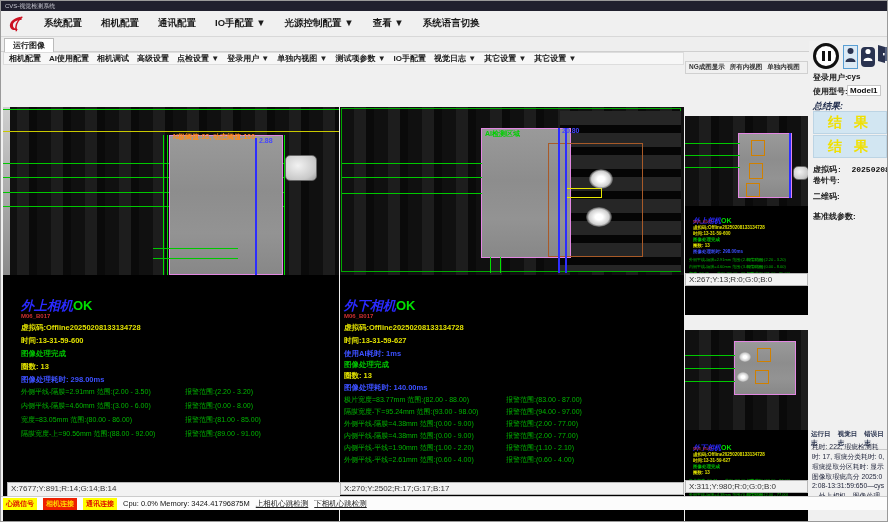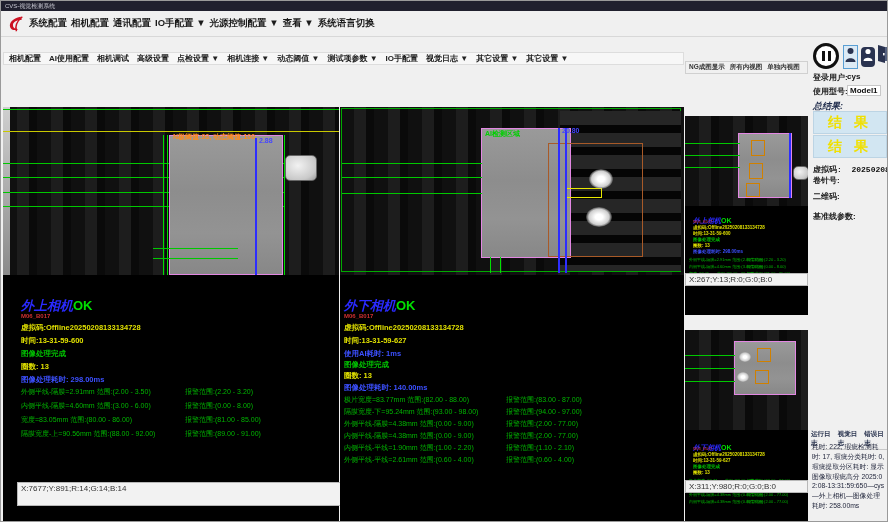--- a/index.html
+++ b/index.html
@@ -1,21 +1,21 @@
 <!DOCTYPE html>
 <html><head>
 <meta charset="utf-8">
 <style>
   html,body{margin:0;padding:0;background:#dcdcdc;font-family:"Liberation Sans",sans-serif;}
   .app{position:relative;width:888px;height:522px;background:#f0f0f0;overflow:hidden;border:1px solid #9a9a9a;box-sizing:border-box;}
   .abs{position:absolute;}
   .nw{white-space:nowrap;}
   
   .titlebar{left:0;top:0;width:888px;height:10px;background:#20202e;color:#c8c8d2;font-size:6px;line-height:10px;padding-left:4px;box-sizing:border-box;}
-  .menubar{left:0;top:10px;width:888px;height:26px;background:#f0f0f0;border-bottom:1px solid #d8d8d8;display:flex;align-items:center;gap:4px;padding-left:6px;box-sizing:border-box;}
+  .menubar{left:0;top:10px;width:888px;height:26px;background:#f0f0f0;border-bottom:1px solid #d8d8d8;display:flex;align-items:center;gap:19px;padding-left:6px;box-sizing:border-box;}
   .menuitem{font-size:9.5px;font-weight:700;color:#1a1a1a;cursor:default;}
   .tabrow{left:0;top:36px;width:888px;height:14px;background:#eee;border-bottom:1px solid #cfcfcf;}
   .runtab{position:absolute;left:3px;top:1px;height:13px;background:#fff;border:1px solid #bbb;border-bottom:none;font-size:8px;font-weight:700;color:#222;padding:1px 8px 0 8px;}
   .toolbar{left:2px;top:51px;width:681px;height:13px;background:#f7f7f7;border:1px solid #ddd;display:flex;align-items:center;gap:8px;padding-left:5px;box-sizing:border-box;}
   .toolitem{font-size:8px;font-weight:700;color:#222;}
   
   .blackpanel{background:#000;overflow:hidden;margin-top:42px;}
   .imgarea{position:absolute;left:0;top:0;width:100%;}
   .stripes{background:repeating-linear-gradient(90deg,#101010 0 14px,#1d1d1d 14px 26px,#0a0a0a 26px 34px);}
   .slats{background:repeating-linear-gradient(180deg,#262626 0 14px,#050505 14px 22px);}
@@ -83,29 +83,32 @@
     </span>
     <span class="menuitem">系统配置</span>
     <span class="menuitem">相机配置</span>
     <span class="menuitem">通讯配置</span>
     <span class="menuitem">IO手配置 ▼</span>
     <span class="menuitem">光源控制配置 ▼</span>
     <span class="menuitem">查看 ▼</span>
     <span class="menuitem">系统语言切换</span>
   </div>
 
+  <div class="abs tabrow">
+    <div class="runtab">运行图像</div>
+  </div>
 
   <div class="abs toolbar">
     <span class="toolitem">相机配置</span>
     <span class="toolitem">AI使用配置</span>
     <span class="toolitem">相机调试</span>
     <span class="toolitem">高级设置</span>
     <span class="toolitem">点检设置 ▼</span>
-    <span class="toolitem">相机连接 ▼</span>
-    <span class="toolitem">动态阈值 ▼</span>
+    <span class="toolitem">登录用户 ▼</span>
+    <span class="toolitem">单独内视图 ▼</span>
     <span class="toolitem">测试项参数 ▼</span>
     <span class="toolitem">IO手配置</span>
     <span class="toolitem">视觉日志 ▼</span>
     <span class="toolitem">其它设置 ▼</span>
     <span class="toolitem">其它设置 ▼</span>
   </div>
 
   <div class="abs blackpanel" style="left:2px;top:64px;width:336px;height:417px;">
     <div class="imgarea stripes" style="height:168px;">
       <div class="abs" style="left:0;top:0;width:7px;height:168px;background:linear-gradient(180deg,#cfcfcf,#8a8a8a);"></div>
@@ -137,21 +140,21 @@
     <div class="abs btext nw" style="left:18px;top:268px;">图像处理耗时: 298.00ms</div>
     <div class="m" style="left:18px;top:280px;">外侧平线-隔膜=2.91mm 范围:(2.00 - 3.50)</div>
     <div class="m" style="left:182px;top:280px;">报警范围:(2.20 - 3.20)</div>
     <div class="m" style="left:18px;top:294px;">内侧平线-隔膜=4.60mm 范围:(3.00 - 6.00)</div>
     <div class="m" style="left:182px;top:294px;">报警范围:(0.00 - 8.00)</div>
     <div class="m" style="left:18px;top:308px;">宽度=83.05mm 范围:(80.00 - 86.00)</div>
     <div class="m" style="left:182px;top:308px;">报警范围:(81.00 - 85.00)</div>
     <div class="m" style="left:18px;top:322px;">隔膜宽度-上=90.56mm 范围:(88.00 - 92.00)</div>
     <div class="m" style="left:182px;top:322px;">报警范围:(89.00 - 91.00)</div>
   </div>
-  <div class="abs coordbar nw" style="left:16px;top:481px;width:336px;height:24px;">X:7677;Y:891;R:14;G:14;B:14</div>
+  <div class="abs coordbar nw" style="left:6px;top:481px;width:336px;height:16px;">X:7677;Y:891;R:14;G:14;B:14</div>
 
   <div class="abs blackpanel" style="left:339px;top:64px;width:344px;height:417px;">
     <div class="imgarea stripes" style="height:168px;">
       <div class="abs" style="left:1px;top:1px;width:340px;height:164px;border:1px solid #00aa00;box-sizing:border-box;"></div>
       <div class="abs slats" style="left:220px;top:4px;width:121px;height:160px;"></div>
       <div class="abs graychunk" style="left:141px;top:21px;width:90px;height:130px;"></div>
       <div class="abs gline" style="left:2px;top:56px;width:140px;"></div>
       <div class="abs gline" style="left:2px;top:70px;width:140px;"></div>
       <div class="abs gline" style="left:2px;top:86px;width:140px;"></div>
       <div class="abs gvline" style="left:150px;top:150px;height:16px;"></div>
@@ -181,20 +184,21 @@
     <div class="m" style="left:166px;top:300px;">报警范围:(94.00 - 97.00)</div>
     <div class="m" style="left:4px;top:312px;">外侧平线-隔膜=4.38mm 范围:(0.00 - 9.00)</div>
     <div class="m" style="left:166px;top:312px;">报警范围:(2.00 - 77.00)</div>
     <div class="m" style="left:4px;top:324px;">内侧平线-隔膜=4.38mm 范围:(0.00 - 9.00)</div>
     <div class="m" style="left:166px;top:324px;">报警范围:(2.00 - 77.00)</div>
     <div class="m" style="left:4px;top:336px;">内侧平线-平线=1.90mm 范围:(1.00 - 2.20)</div>
     <div class="m" style="left:166px;top:336px;">报警范围:(1.10 - 2.10)</div>
     <div class="m" style="left:4px;top:348px;">外侧平线-平线=2.61mm 范围:(0.60 - 4.00)</div>
     <div class="m" style="left:166px;top:348px;">报警范围:(0.60 - 4.00)</div>
   </div>
+  <div class="abs coordbar nw" style="left:339px;top:481px;width:344px;height:13px;">X:270;Y:2502;R:17;G:17;B:17</div>
 
   <div class="abs prevtabs">
     <span class="prevtab">NG成图显示</span>
     <span class="prevtab">所有内视图</span>
     <span class="prevtab">单独内视图</span>
   </div>
 
   <div class="abs blackpanel" style="left:684px;top:73px;width:123px;height:199px;">
     <div class="imgarea stripes" style="height:90px;">
       <div class="abs graychunk" style="left:53px;top:17px;width:54px;height:65px;"></div>
@@ -301,14 +305,22 @@
     <div class="abs clabel nw" style="left:4px;top:170px;">基准线参数:</div>
 
     <div class="abs" style="left:2px;top:389px;width:76px;display:flex;gap:4px;border-bottom:1px solid #c8c8c8;padding-bottom:1px;">
       <span class="logtab">运行日志</span>
       <span class="logtab">视觉日志</span>
       <span class="logtab">错误日志</span>
     </div>
     <div class="abs logtext" style="left:3px;top:401px;width:74px;height:90px;overflow:hidden;">耗时: 222, 瑕疵检测耗时: 17, 瑕疵分类耗时: 0, 瑕疵提取分区耗时: 显示图像取瑕疵高分 2025:02:08-13:31:59:650—cys—外上相机—图像处理耗时: 258.00ms</div>
   </div>
 
+  <div class="abs statusbar">
+    <span class="badge b1">心跳信号</span>
+    <span class="badge b2">相机连接</span>
+    <span class="badge b3">通讯连接</span>
+    <span class="cputxt nw">Cpu: 0.0% Memory: 3424.41796875M</span>
+    <span class="hblink nw">上相机心跳检测</span>
+    <span class="hblink nw">下相机心跳检测</span>
+  </div>
 
 </div>
 
 </body></html>

